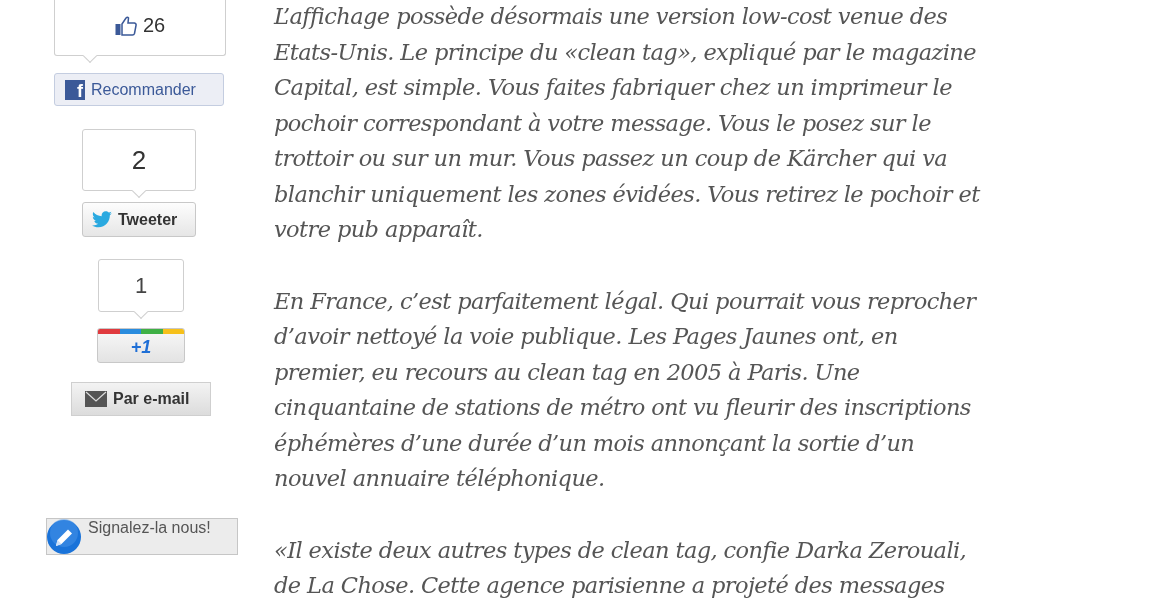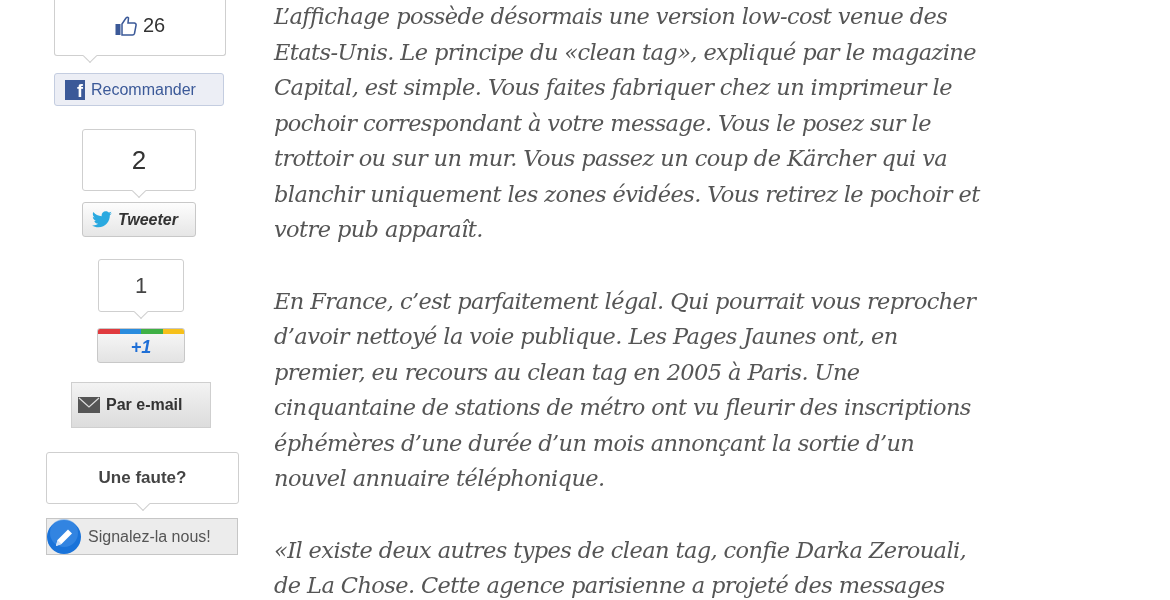--- a/index.html
+++ b/index.html
@@ -13,37 +13,37 @@
 
   
   .fb-bubble { left: 46px; top: -4px; width: 172px; height: 60px; font-size: 20px; border-top: none; border-radius: 0 0 3px 3px; }
   .fb-bubble::after { left: 35px; }
   .fb-thumb { width: 22px; height: 20px; margin-right: 6px; }
   .fb-btn { position: absolute; left: 46px; top: 73px; width: 170px; height: 33px; box-sizing: border-box; border: 1px solid #c4cde0; border-radius: 3px; background: #eceef5; display: flex; align-items: center; padding-left: 10px; color: #3b5998; font-size: 16px; cursor: pointer; }
   .fb-logo { width: 20px; height: 20px; background: #3b5998; color: #fff; font-weight: bold; font-size: 18px; display: flex; align-items: flex-end; justify-content: flex-end; padding-right: 2px; box-sizing: border-box; margin-right: 6px; line-height: 1; font-family: "Liberation Sans", sans-serif; }
 
   
   .tw-bubble { left: 74px; top: 129px; width: 114px; height: 62px; font-size: 26px; }
-  .tw-btn { position: absolute; left: 74px; top: 202px; width: 114px; height: 35px; box-sizing: border-box; border: 1px solid #c8c8c8; border-radius: 3px; background: linear-gradient(#fdfdfd, #e6e6e6); display: flex; align-items: center; padding-left: 8px; font-weight: bold; font-size: 16px; color: #333; cursor: pointer; font-style: italic; }
+  .tw-btn { position: absolute; left: 74px; top: 202px; width: 114px; height: 35px; box-sizing: border-box; border: 1px solid #c8c8c8; border-radius: 3px; background: linear-gradient(#fdfdfd, #e6e6e6); display: flex; align-items: center; padding-left: 8px; font-weight: bold; font-size: 16px; color: #333; cursor: pointer; }
   .tw-bird { width: 22px; height: 18px; margin-right: 5px; }
 
   
   .gp-bubble { left: 90px; top: 259px; width: 86px; height: 53px; font-size: 22px; color: #444; }
   .gp-btn { position: absolute; left: 89px; top: 328px; width: 88px; height: 35px; box-sizing: border-box; border: 1px solid #c8c8c8; border-radius: 3px; background: linear-gradient(#f8f8f8, #e3e3e3); overflow: hidden; cursor: pointer; }
   .gp-stripe { position: absolute; left: 0; top: 0; right: 0; height: 5px; display: flex; }
   .gp-stripe span { flex: 1; }
   .gp-label { position: absolute; left: 0; right: 0; top: 8px; text-align: center; color: #1f6fd6; font-weight: bold; font-style: italic; font-size: 18px; }
 
   
-  .mail-btn { position: absolute; left: 63px; top: 382px; width: 140px; height: 46px; box-sizing: border-box; border: 1px solid #cfcfcf; background: linear-gradient(#f3f3f3, #dcdcdc); display: flex; align-items: center; padding-left: 6px; font-weight: bold; font-size: 16px; color: #333; cursor: pointer; text-align: right; }
+  .mail-btn { position: absolute; left: 63px; top: 382px; width: 140px; height: 34px; box-sizing: border-box; border: 1px solid #cfcfcf; background: linear-gradient(#f3f3f3, #dcdcdc); display: flex; align-items: center; padding-left: 13px; font-weight: bold; font-size: 16px; color: #333; cursor: pointer; text-align: right; }
   .mail-icon { width: 22px; height: 16px; margin-right: 6px; }
 
   
   .err-bubble { left: 38px; top: 452px; width: 193px; height: 52px; font-size: 17px; font-weight: bold; color: #444; }
-  .err-btn { position: absolute; left: 38px; top: 518px; width: 192px; height: 37px; box-sizing: border-box; border: 1px solid #c6c6c6; background: #ececec; display: flex; align-items: center; cursor: pointer; font-size: 16px; color: #555; }
+  .err-btn { position: absolute; left: 38px; top: 518px; width: 192px; height: 37px; box-sizing: border-box; border: 1px solid #c6c6c6; background: #ececec; display: flex; align-items: flex-start; cursor: pointer; font-size: 16px; color: #555; }
   .err-icon { width: 36px; height: 36px; margin-left: -1px; margin-right: 6px; }
 
   
   .article { position: absolute; left: 274px; top: -1px; width: 880px; font-family: "DejaVu Serif", "Liberation Serif", serif; color: #555; font-size: 22.5px; line-height: 35.5px; letter-spacing: -0.6px; }
   .article p { margin: 0 0 36px 0; white-space: pre-line; font-style: italic; }
 </style>
 </head>
 <body>
 
 <div class="share-col">
@@ -84,23 +84,20 @@
   </div>
 
   <div class="mail-btn">
     <svg class="mail-icon" viewBox="0 0 22 16">
       <rect x="0" y="0" width="22" height="16" fill="#555"></rect>
       <path d="M1 1 L11 10 L21 1" fill="none" stroke="#ddd" stroke-width="1.2"></path>
     </svg>
     <span>Par e-mail</span>
   </div>
 
-  <div class="bubble err-bubble">
-    <span>Une faute?</span>
-  </div>
   <div class="err-btn">
     <svg class="err-icon" viewBox="0 0 36 36">
       <circle cx="18" cy="18" r="17" fill="#1a73d9"></circle>
       <circle cx="18" cy="14" r="14" fill="#4a95ea" opacity="0.5"></circle>
       <path d="M10 27 L11.5 21 L22 10.5 L26 14.5 L15.5 25 Z" fill="#fff"></path>
       <path d="M10 27 L11.5 21 L15.5 25 Z" fill="#cfe1f7"></path>
     </svg>
     <span>Signalez-la nous!</span>
   </div>
 </div>

